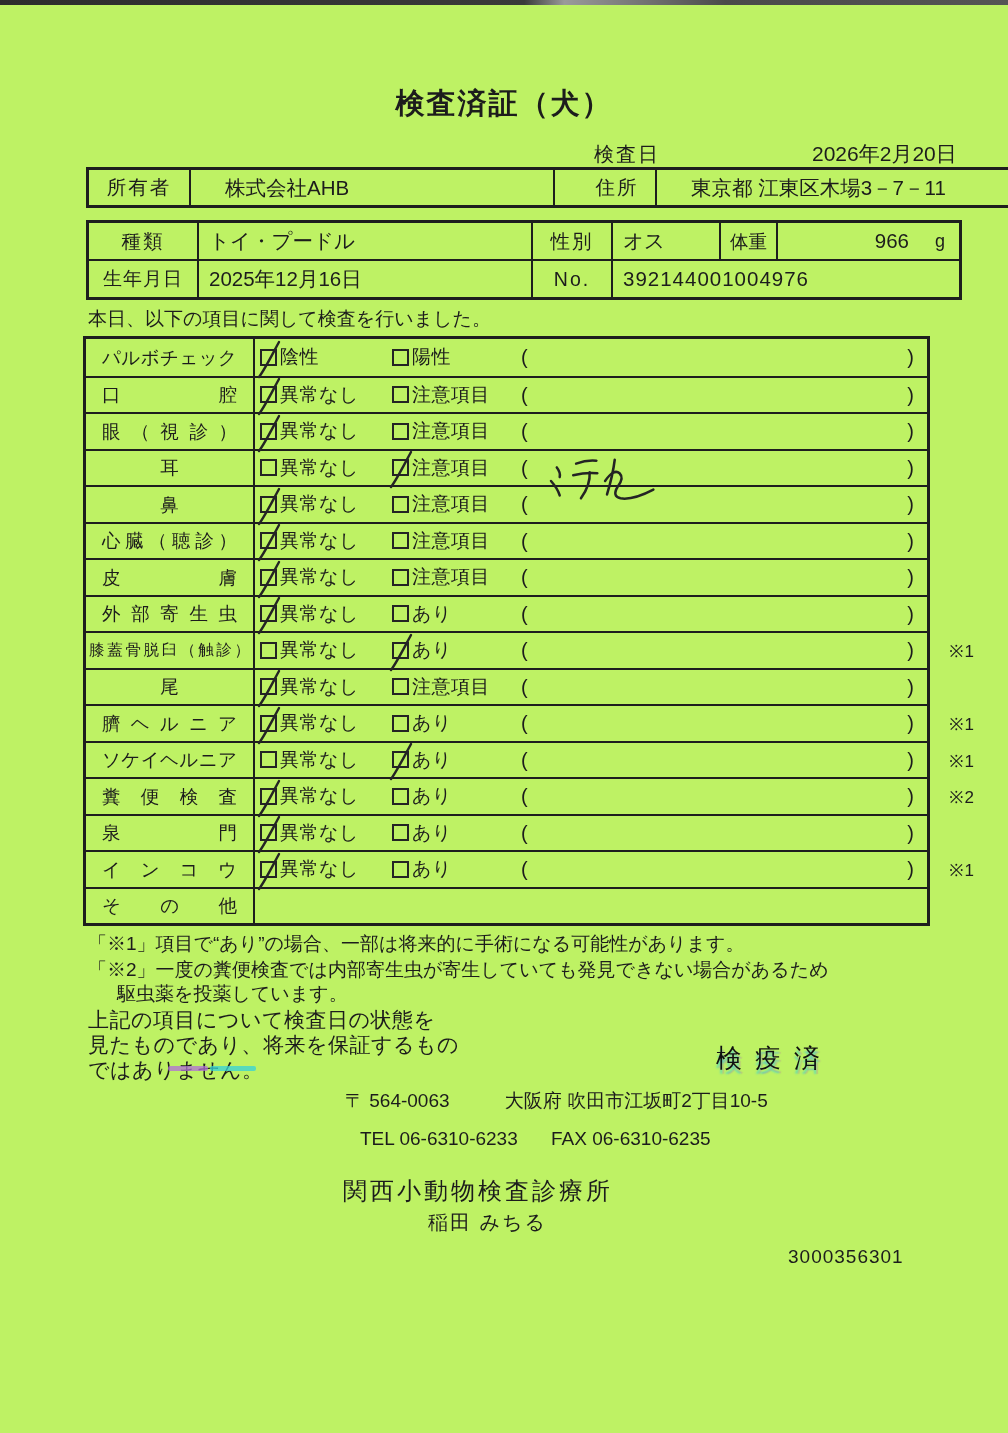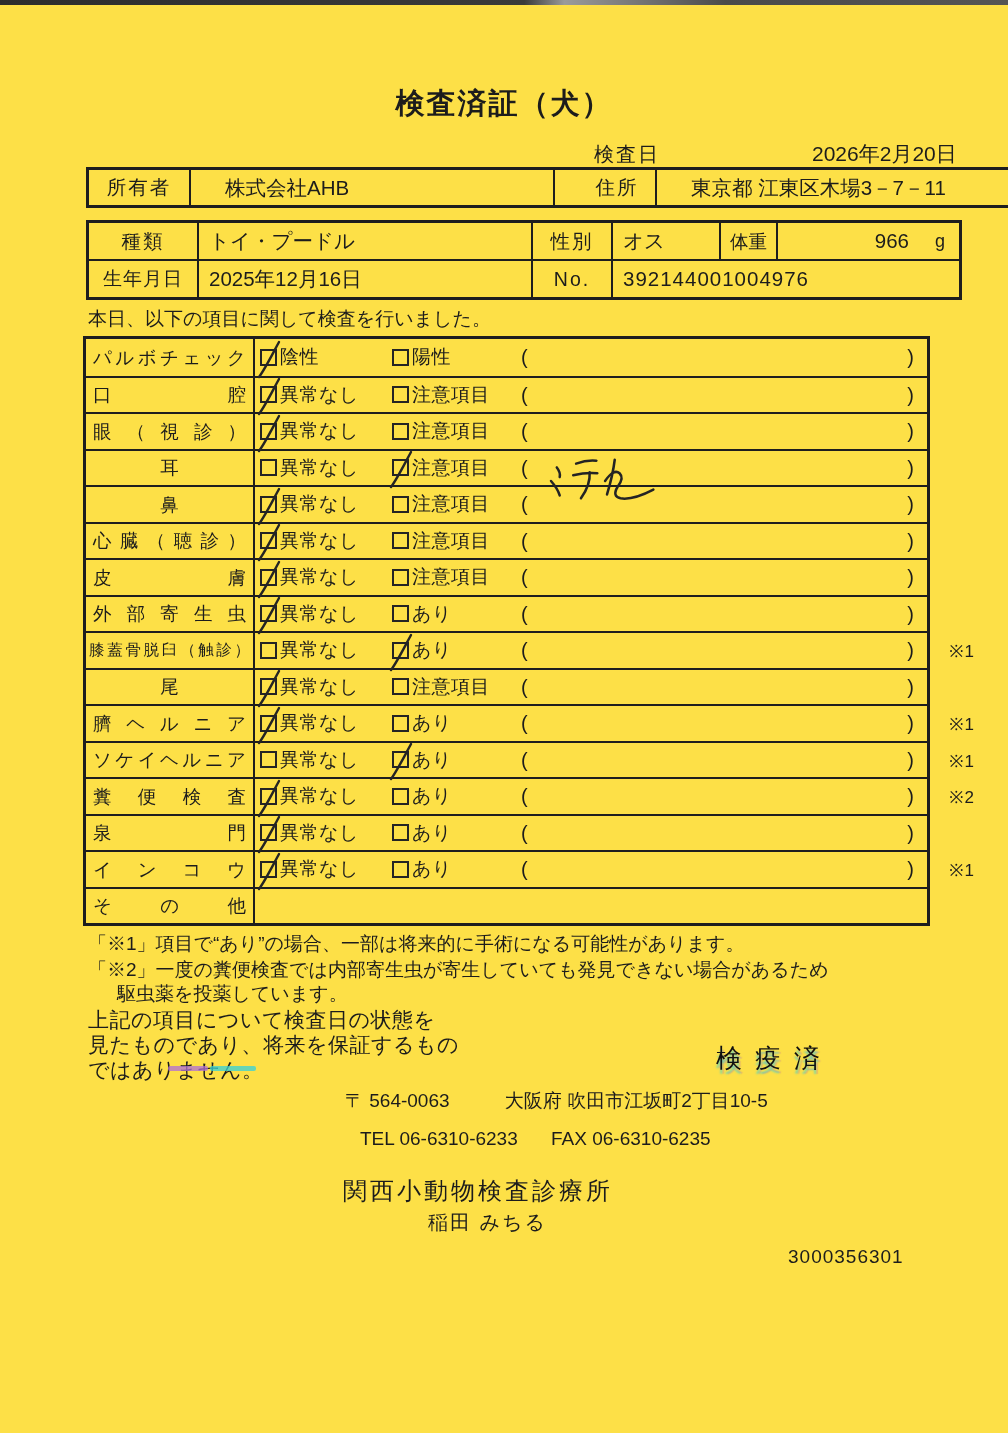--- a/index.html
+++ b/index.html
@@ -1,16 +1,16 @@
 <!DOCTYPE html>
 <html><head>
 <meta charset="utf-8">
 <style>
   html,body{margin:0;padding:0;background:#fff;}
-  .page{position:relative;width:1008px;height:1433px;background:#fde047;overflow:hidden;
+  .page{position:relative;width:1008px;height:1433px;background:#bef264;overflow:hidden;
         font-family:"Liberation Sans",sans-serif;color:#1c1c1c;}
   
   .topbar{position:absolute;top:0;left:0;width:1008px;height:5px;
           background:linear-gradient(to right,#2d2d2d 0%,#3a3a3a 52%,#9a9a9a 56%,#4a4a4a 72%,#555 100%);}
   .streak{position:absolute;height:5px;opacity:.75;border-radius:2px;}
   .streak.m{left:168px;top:1066px;width:40px;background:#b06fd8;}
   .streak.c{left:210px;top:1066px;width:46px;background:#34d2da;}
   
   .title{position:absolute;top:84px;left:0;width:100%;text-align:center;
          font-size:29px;font-weight:bold;letter-spacing:2px;}
@@ -32,21 +32,21 @@
   .noval{font-size:22px;letter-spacing:1px;}
   .nolab{font-size:17.5px;letter-spacing:0;}
   
   .intro{position:absolute;left:88px;top:306px;font-size:19px;}
   
   .et{position:absolute;left:83px;top:336px;width:847px;height:590px;
       border:3px solid #1e1e1e;box-sizing:border-box;}
   .erow{display:flex;height:36.5px;box-sizing:border-box;}
   .erow + .erow{border-top:2px solid #1e1e1e;}
   .elabel{width:169px;border-right:2px solid #1e1e1e;display:flex;align-items:center;
-          padding:0 7px;box-sizing:border-box;font-size:18.5px;}
+          padding:0 16px;box-sizing:border-box;font-size:18.5px;}
   .elt{display:block;width:100%;text-align:justify;text-align-last:justify;text-justify:inter-character;}
   .elabel.one .elt{text-align:center;text-align-last:center;}
   .elabel.tight{font-size:15.5px;padding:0 3px;}
   .evalue{flex:1;position:relative;font-size:19px;}
   .cb{position:absolute;top:50%;transform:translateY(-50%);display:flex;align-items:center;}
   .cb1{left:5px;}
   .cb2{left:137px;}
   .box{width:13px;height:13px;border:2px solid #242424;margin-right:3px;position:relative;flex:none;}
   .tick{position:absolute;left:-5px;top:-11px;width:24px;height:40px;overflow:visible;}
   .tick path{stroke:#242424;stroke-width:2.4;fill:none;stroke-linecap:round;}

